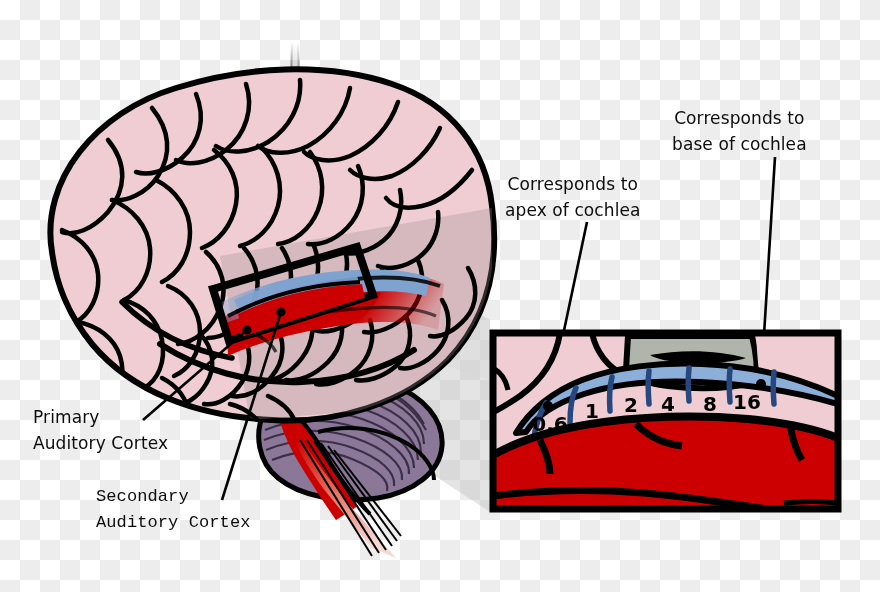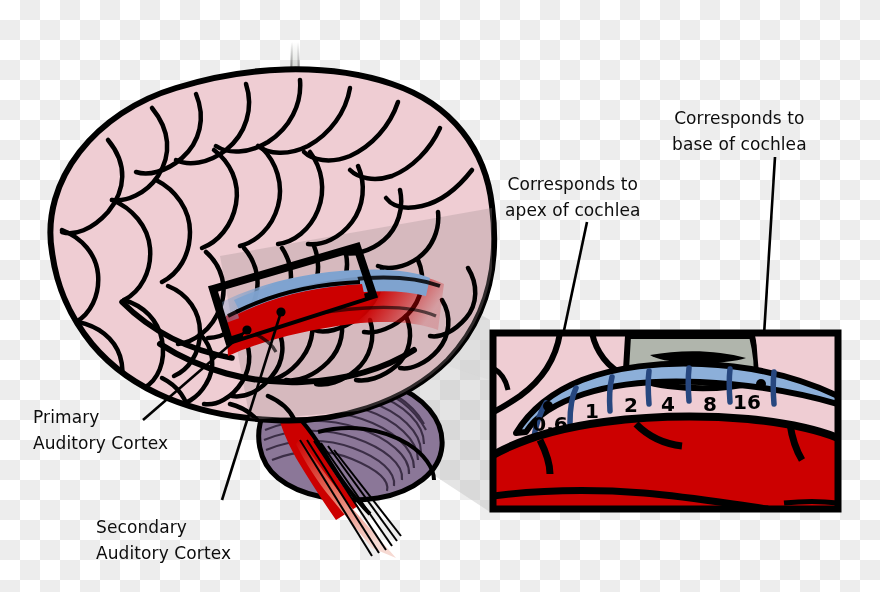--- a/index.html
+++ b/index.html
@@ -29,21 +29,21 @@
   }
   .lbl {
     position: absolute;
     color: #0d0d0d;
     font-size: 17px;
     line-height: 26px;
     white-space: pre;
     letter-spacing: 0.1px;
   }
   #lbl-primary      { left: 33px;  top: 404px; }
-  #lbl-secondary    { left: 96px;  top: 514px; }
+  #lbl-secondary    { left: 96px;  top: 484px; font-family: Liberation Mono, monospace; }
   #lbl-apex         { left: 505px; top: 171px; text-align: center; }
   #lbl-base         { left: 672px; top: 105px; text-align: center; }
   .band-num {
     position: absolute;
     font-size: 20px;
     font-weight: bold;
     color: #000000;
     white-space: pre;
     transform: translate(-50%, -50%);
   }

